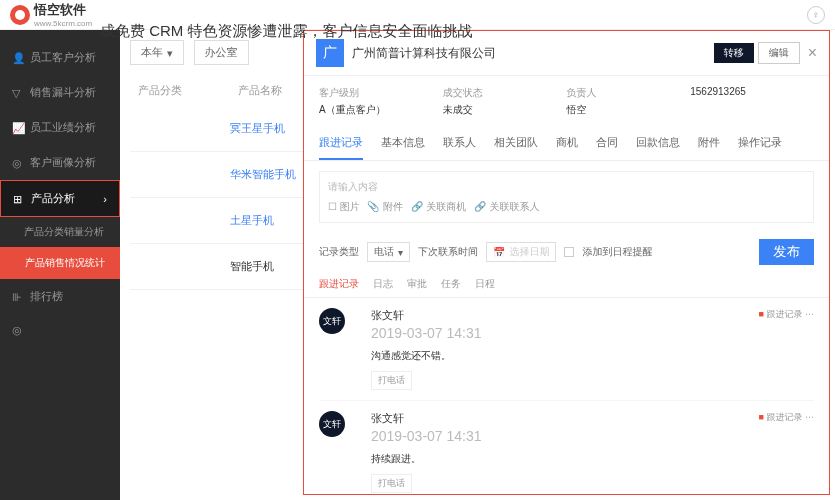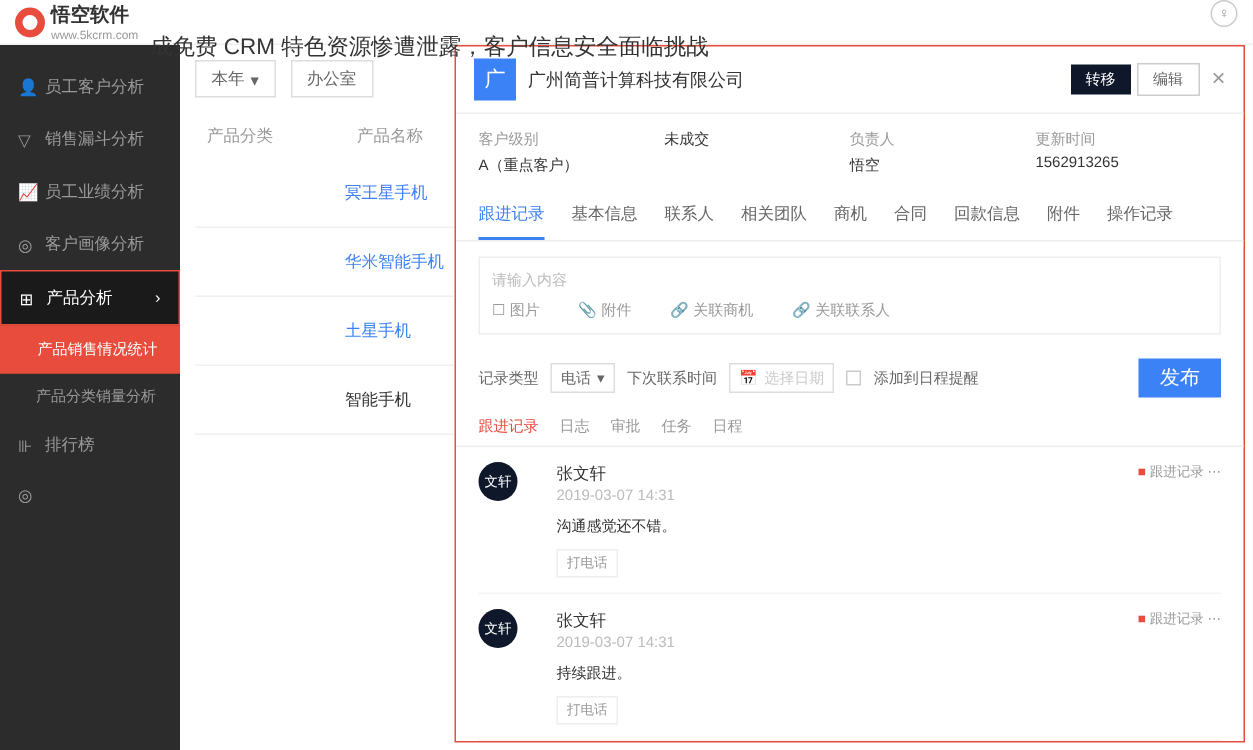--- a/index.html
+++ b/index.html
@@ -1,17 +1,17 @@
 <!DOCTYPE html>
 <html><head>
 <meta charset="utf-8">
 <style>
 *{margin:0;padding:0;box-sizing:border-box;font-family:"Microsoft YaHei",Arial,sans-serif}
 body{width:835px;height:500px;background:#f5f5f5;font-size:11px;overflow:hidden;position:relative}
-.header{height:30px;background:#fff;display:flex;padding:0 10px;border-bottom:1px solid #eee}
+.header{height:30px;background:#fff;display:flex;align-items:center;padding:0 10px;border-bottom:1px solid #eee}
 .logo{display:flex;align-items:center;gap:4px}
 .logo-icon{width:20px;height:20px;background:#e74c3c;border-radius:50%;position:relative}
 .logo-icon::after{content:"";position:absolute;width:10px;height:10px;background:#fff;border-radius:50%;top:5px;left:5px}
 .logo-text{font-size:13px;font-weight:bold;color:#333}
 .logo-sub{font-size:8px;color:#999}
 .headline{position:absolute;top:22px;left:100px;font-size:15px;color:#333;z-index:100}
 .user-icon{margin-left:auto;width:18px;height:18px;border:1px solid #ccc;border-radius:50%;display:flex;align-items:center;justify-content:center;font-size:10px;color:#999}
 .main{display:flex;height:470px}
 .sidebar{width:120px;background:#2c2c2c;color:#999;padding-top:10px}
 .sidebar-item{padding:10px 12px;display:flex;align-items:center;gap:6px;cursor:pointer;font-size:11px}
@@ -35,34 +35,34 @@
 .btn-outline{border:1px solid #ccc;color:#666;background:#fff}
 .close-btn{margin-left:8px;font-size:16px;color:#999;cursor:pointer}
 .info-row{display:flex;padding:10px 15px;font-size:10px}
 .info-col{flex:1}
 .info-label{color:#999;margin-bottom:3px}
 .info-val{color:#333}
 .tabs{display:flex;padding:0 15px;border-bottom:1px solid #eee;gap:18px;font-size:11px}
 .tab{padding:8px 0;color:#666;cursor:pointer}
 .tab.active{color:#3b82f6;border-bottom:2px solid #3b82f6}
 .input-area{margin:10px 15px;border:1px solid #eee;padding:8px;font-size:10px;color:#bbb}
-.input-tools{display:flex;gap:26px;margin-top:6px;font-size:10px;color:#999}
+.input-tools{display:flex;gap:8px;margin-top:6px;font-size:10px;color:#999}
 .record-row{display:flex;align-items:center;padding:6px 15px;font-size:10px;color:#666;gap:8px}
 .dropdown{border:1px solid #ddd;padding:2px 6px;display:flex;align-items:center;gap:4px}
 .checkbox{width:10px;height:10px;border:1px solid #ccc}
 .publish-btn{background:#3b82f6;color:#fff;padding:4px 14px;margin-left:auto;border:none;cursor:pointer}
 .subtabs{display:flex;padding:6px 15px;gap:14px;font-size:10px;border-bottom:1px solid #eee}
 .subtab{color:#999;cursor:pointer}
 .subtab.active{color:#e74c3c}
 .entries{flex:1;overflow-y:auto;padding:0 15px}
 .entry{display:flex;padding:10px 0;border-bottom:1px solid #f5f5f5;position:relative}
 .entry-avatar{width:26px;height:26px;background:#0f172a;color:#fff;border-radius:50%;display:flex;align-items:center;justify-content:center;font-size:9px;margin-right:26px;flex-shrink:0}
 .entry-body{flex:1}
 .entry-name{font-size:11px;color:#333}
-.entry-time{font-size:10px;color:#bbb;margin-top:2px}
+.entry-time{font-size:14px;color:#bbb;margin-top:2px}
 .entry-text{font-size:10px;color:#333;margin-top:8px}
 .entry-action{font-size:9px;color:#999;margin-top:8px;padding:2px 6px;border:1px solid #eee;display:inline-block}
 .entry-tag{position:absolute;right:0;top:10px;font-size:9px;color:#999}
 .red-tag{color:#e74c3c;font-size:9px}
 </style>
 </head>
 <body>
 
 <div class="header">
   <div class="logo">
@@ -92,22 +92,22 @@
       </div>
     <div class="sidebar-item">
         <span class="si-icon">◎</span>
         <span>客户画像分析</span>
       </div>
     <div class="sidebar-item active">
         <span class="si-icon">⊞</span>
         <span>产品分析</span>
         <span style="margin-left:auto">›</span>
       </div>
+    <div class="sidebar-sub">产品分类销量分析</div>
     <div class="sidebar-sub selected">产品销售情况统计</div>
-    <div class="sidebar-sub">产品分类销量分析</div>
     <div class="sidebar-item">
         <span class="si-icon">⊪</span>
         <span>排行榜</span>
       </div>
     <div class="sidebar-item">
         <span class="si-icon">◎</span>
       </div>
   </div>
 
   <div class="content">
@@ -140,28 +140,28 @@
     <button class="modal-btn btn-green">转移</button>
     <button class="modal-btn btn-outline">编辑</button>
     <span class="close-btn">×</span>
   </div>
   <div class="info-row">
     <div class="info-col">
         <div class="info-label">客户级别</div>
         <div class="info-val">A（重点客户）</div>
       </div>
     <div class="info-col">
+        <div class="info-label">成交状态</div>
         <div class="info-val">未成交</div>
       </div>
     <div class="info-col">
         <div class="info-label">负责人</div>
         <div class="info-val">悟空</div>
       </div>
     <div class="info-col">
-        <div class="info-label">更新时间</div>
         <div class="info-val">1562913265</div>
       </div>
   </div>
   <div class="tabs">
     <div class="tab active">跟进记录</div>
     <div class="tab">基本信息</div>
     <div class="tab">联系人</div>
     <div class="tab">相关团队</div>
     <div class="tab">商机</div>
     <div class="tab">合同</div>

